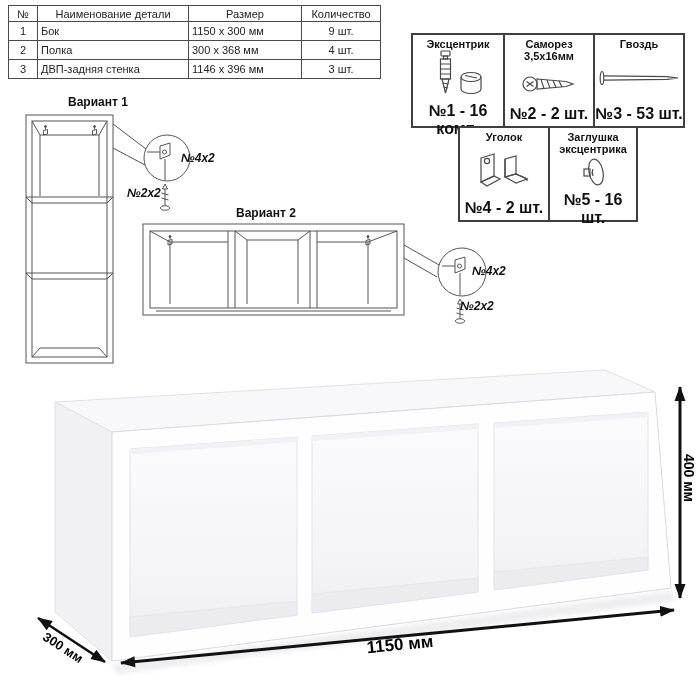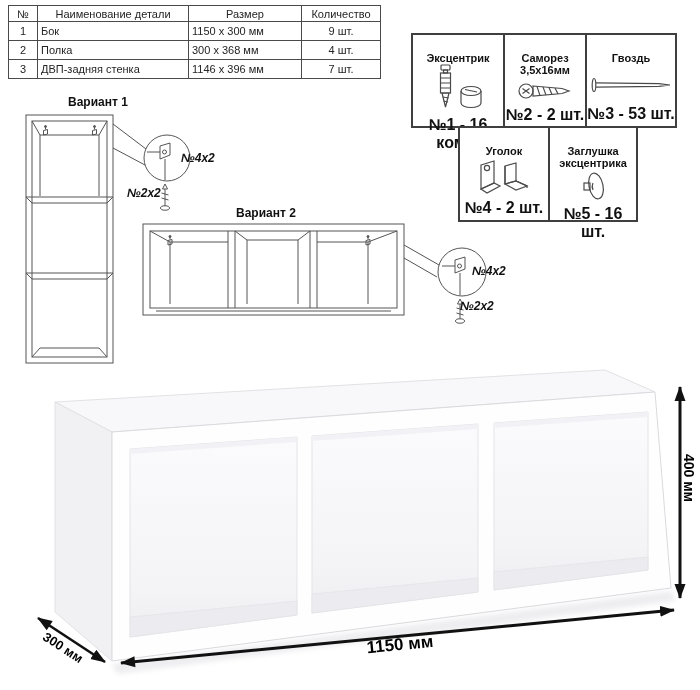--- a/index.html
+++ b/index.html
@@ -26,24 +26,24 @@
   .hw-row{position:absolute;display:flex;}
   .hw-row1{left:411px;top:33px;}
   .hw-row2{left:458px;top:126px;}
   .hw-cell{
     box-sizing:border-box;border:2px solid #3f3f3f;background:#fff;
     display:flex;flex-direction:column;align-items:stretch;
   }
   .hw-cell + .hw-cell{margin-left:-2px;}
   .hw-row1 .hw-cell{height:95px;}
   .hw-row2 .hw-cell{height:96px;}
-  .hw-c1{width:94px;} .hw-c2{width:84px;} .hw-c3{width:92px;}
+  .hw-c1{width:94px;} .hw-c2{width:92px;} .hw-c3{width:92px;}
   .hw-c4{width:92px;} .hw-c5{width:90px;}
   .hw-title,.hw-sub{font-size:11px;font-weight:bold;text-align:center;line-height:12px;color:#111;}
-  .hw-title{padding-top:17px;}
+  .hw-title{padding-top:3px;}
   .hw-icon{flex:1;display:flex;align-items:center;justify-content:center;}
   .hw-count{font-size:16px;font-weight:bold;text-align:center;padding-bottom:3px;color:#111;}
   
   .diagram{position:absolute;}
   .variant-title{
     position:absolute;font-size:12px;font-weight:bold;color:#111;white-space:nowrap;
   }
   .callout-label{
     position:absolute;font-size:12px;font-weight:bold;color:#111;white-space:nowrap;font-style:italic;
   }
@@ -79,21 +79,21 @@
     <tr>
       <td class="col-num">2</td>
       <td class="col-name">Полка</td>
       <td class="col-size">300 x 368 мм</td>
       <td class="col-qty">4 шт.</td>
     </tr>
     <tr>
       <td class="col-num">3</td>
       <td class="col-name">ДВП-задняя стенка</td>
       <td class="col-size">1146 x 396 мм</td>
-      <td class="col-qty">7 шт.</td>
+      <td class="col-qty">3 шт.</td>
     </tr>
   </tbody>
     </table>
 
   <div class="hw-row hw-row1">
     <div class="hw-cell hw-c1">
       <div class="hw-title">Эксцентрик</div>
       <div class="hw-sub"></div>
       <div class="hw-icon">
         <svg width="62" height="52" viewBox="0 0 62 52">

